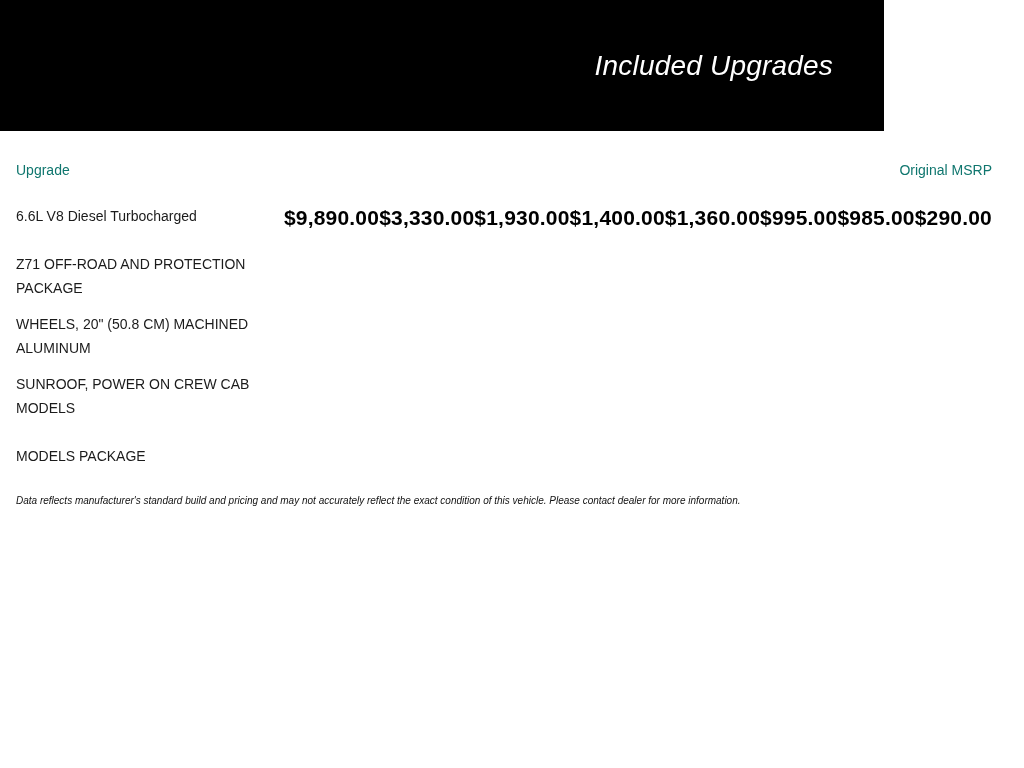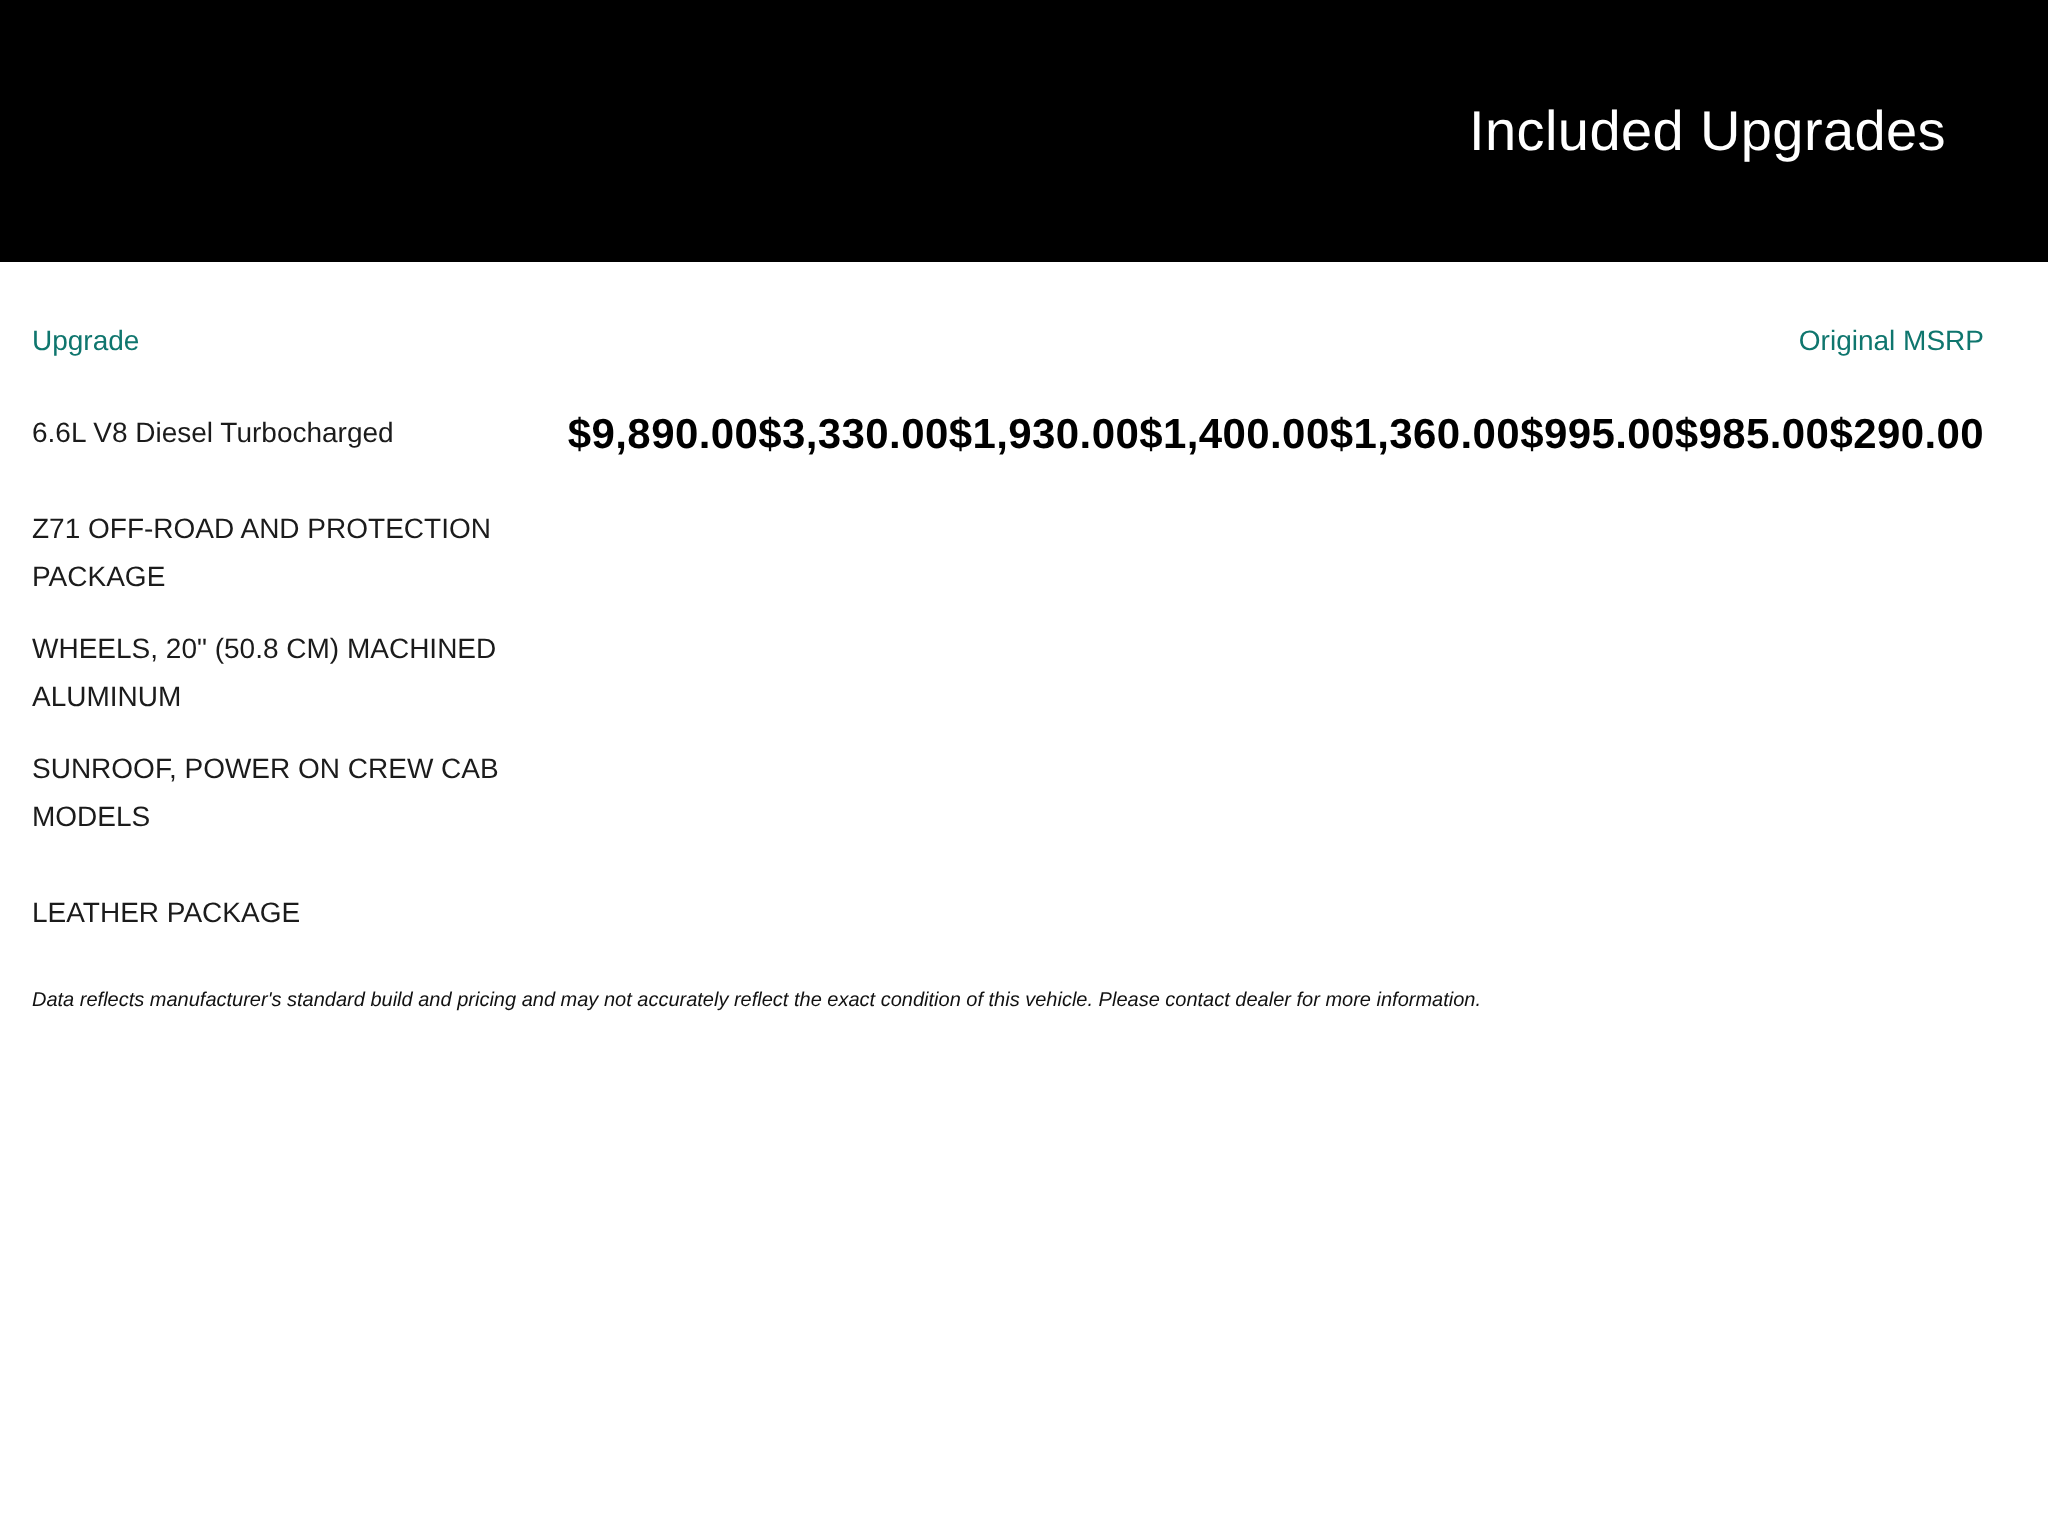--- a/index.html
+++ b/index.html
@@ -5,27 +5,28 @@
   * { box-sizing: border-box; }
   html, body { margin: 0; padding: 0; }
   body {
     width: 1024px;
     height: 768px;
     background: #ffffff;
     font-family: "Liberation Sans", sans-serif;
     overflow: hidden;
   }
   .banner {
-    width: 1024px;
+    width: 884px;
     height: 131px;
     background: #000000;
     display: flex;
     align-items: center;
     justify-content: flex-end;
     padding-right: 51px;
+    font-style: italic;
   }
   .banner-title {
     color: #ffffff;
     font-size: 28px;
     font-weight: 400;
     letter-spacing: 0.2px;
   }
   .content {
     padding: 0 32px 0 16px;
   }
@@ -97,21 +98,21 @@
     <div>Original MSRP</div>
   </div>
 
   <div class="upgrades-table">
 
     <div class="names-col">
       <div class="name-item">6.6L V8 Diesel Turbocharged</div>
       <div class="name-item">Z71 OFF-ROAD AND PROTECTION PACKAGE</div>
       <div class="name-item">WHEELS, 20" (50.8 CM) MACHINED ALUMINUM</div>
       <div class="name-item">SUNROOF, POWER ON CREW CAB MODELS</div>
-      <div class="name-item">LEATHER PACKAGE</div>
+      <div class="name-item">MODELS PACKAGE</div>
     </div>
 
     <div class="prices-col">
       <div class="price-item">$9,890.00</div>
       <div class="price-item">$3,330.00</div>
       <div class="price-item">$1,930.00</div>
       <div class="price-item">$1,400.00</div>
       <div class="price-item">$1,360.00</div>
       <div class="price-item">$995.00</div>
       <div class="price-item">$985.00</div>

